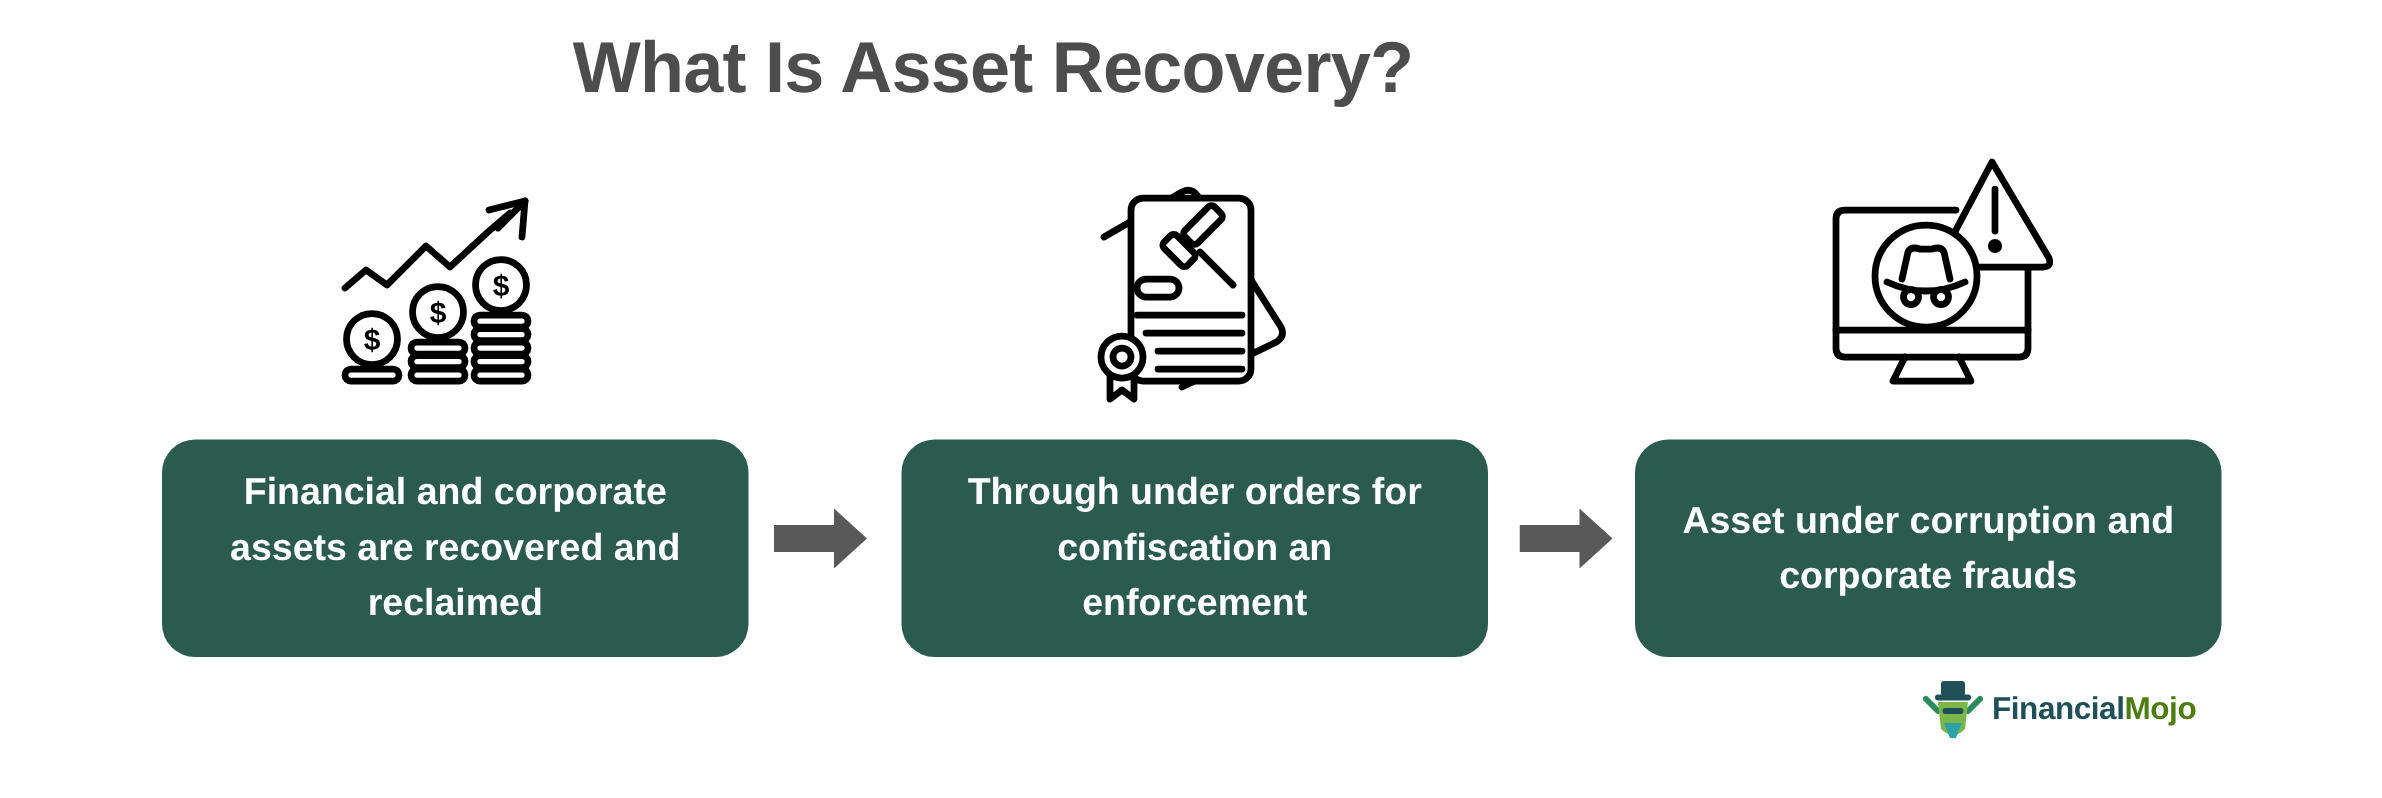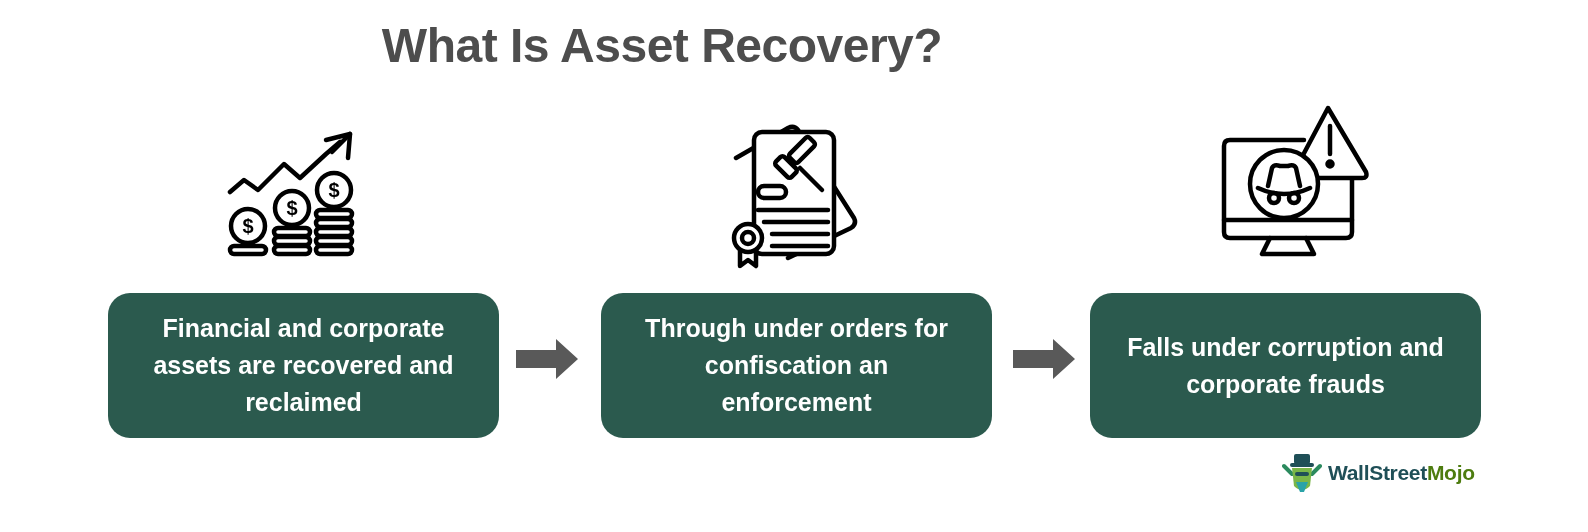--- a/index.html
+++ b/index.html
@@ -76,26 +76,26 @@
 </svg>
 
 <div class="box" style="left:601px">
   <span>Through under orders for confiscation an enforcement</span>
 </div>
 <svg class="arrow" style="left:1013px" viewBox="0 0 62 40">
   <polygon points="0,11 40,11 40,0 62,20 40,40 40,29 0,29" fill="#595959"></polygon>
 </svg>
 
 <div class="box" style="left:1090px">
-  <span>Falls under corruption and corporate frauds</span>
+  <span>Asset under corruption and corporate frauds</span>
 </div>
 
 <div class="logo">
   <svg width="40" height="42" viewBox="0 0 40 42">
     <path d="M2,14 L10,22 M38,14 L30,22" stroke="#2b8a5e" stroke-width="4" stroke-linecap="round"></path>
     <rect x="12" y="2" width="16" height="10" rx="2" fill="#1f4f57"></rect>
     <rect x="8" y="11" width="24" height="4" rx="2" fill="#1f4f57"></rect>
     <path d="M10,16 L30,16 L28,34 Q20,42 12,34 Z" fill="#7ab648"></path>
     <rect x="13" y="20" width="14" height="4" rx="2" fill="#1f4f57"></rect>
     <path d="M14,30 L26,30 L22,40 L18,40 Z" fill="#2aa3a8"></path>
   </svg>
-  <span class="logo-text"><span>WallStreet</span><span class="accent">Mojo</span></span>
+  <span class="logo-text"><span>Financial</span><span class="accent">Mojo</span></span>
 </div>
 
 </body></html>

